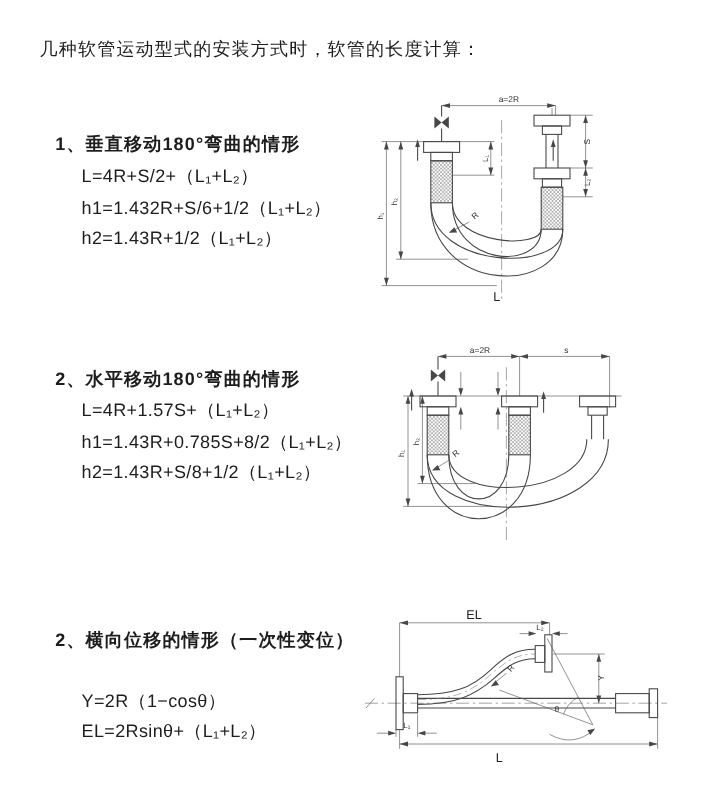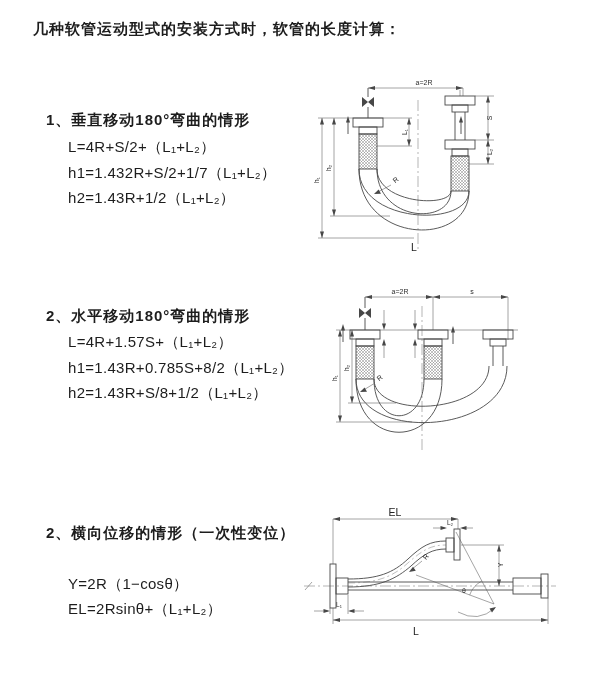--- a/index.html
+++ b/index.html
@@ -1,18 +1,18 @@
 <!DOCTYPE html>
 <html><head>
 <meta charset="utf-8">
 <style>
   html,body{margin:0;padding:0;background:#ffffff;}
   .page{position:relative;width:600px;height:675px;background:#ffffff;overflow:hidden;
         font-family:"Liberation Sans","DejaVu Sans",sans-serif;color:#1d1d1d;}
-  .title{position:absolute;left:33px;top:20px;font-size:15px;font-weight:bold;letter-spacing:1px;}
+  .title{position:absolute;left:33px;top:32px;font-size:15px;font-weight:normal;letter-spacing:1px;}
   .heading{position:absolute;font-size:15px;font-weight:bold;letter-spacing:1px;white-space:nowrap;}
   .formula{position:absolute;font-size:15px;font-weight:500;letter-spacing:0.3px;white-space:nowrap;}
   .h1x{left:46px;} .fx{left:68px;}
   svg{position:absolute;}
   .ln{stroke:#474747;fill:none;stroke-width:0.9;}
   .tn{stroke:#5a5a5a;fill:none;stroke-width:0.55;}
   .cl{stroke:#6a6a6a;fill:none;stroke-width:0.5;stroke-dasharray:11 3 2 3;}
   .hd{stroke:#707070;fill:none;stroke-width:0.45;stroke-dasharray:7 3 2 3;}
   .ah{fill:#474747;stroke:none;}
   .dt{font-size:7px;fill:#2c2c2c;}
@@ -23,21 +23,21 @@
 </style>
 </head>
 <body>
 
 <div class="page">
 
   <div class="title">几种软管运动型式的安装方式时，软管的长度计算：</div>
 
   <div class="heading h1x" style="top:111px">1、垂直移动180°弯曲的情形</div>
   <div class="formula fx" style="top:138px">L=4R+S/2+（L₁+L₂）</div>
-  <div class="formula fx" style="top:164px">h1=1.432R+S/2+1/7（L₁+L₂）</div>
+  <div class="formula fx" style="top:164px">h1=1.432R+S/6+1/2（L₁+L₂）</div>
   <div class="formula fx" style="top:189px">h2=1.43R+1/2（L₁+L₂）</div>
 
   <div class="heading h1x" style="top:307px">2、水平移动180°弯曲的情形</div>
   <div class="formula fx" style="top:333px">L=4R+1.57S+（L₁+L₂）</div>
   <div class="formula fx" style="top:359px">h1=1.43R+0.785S+8/2（L₁+L₂）</div>
   <div class="formula fx" style="top:384px">h2=1.43R+S/8+1/2（L₁+L₂）</div>
 
   <div class="heading h1x" style="top:524px">2、横向位移的情形（一次性变位）</div>
   <div class="formula fx" style="top:575px">Y=2R（1−cosθ）</div>
   <div class="formula fx" style="top:600px">EL=2Rsinθ+（L₁+L₂）</div>

